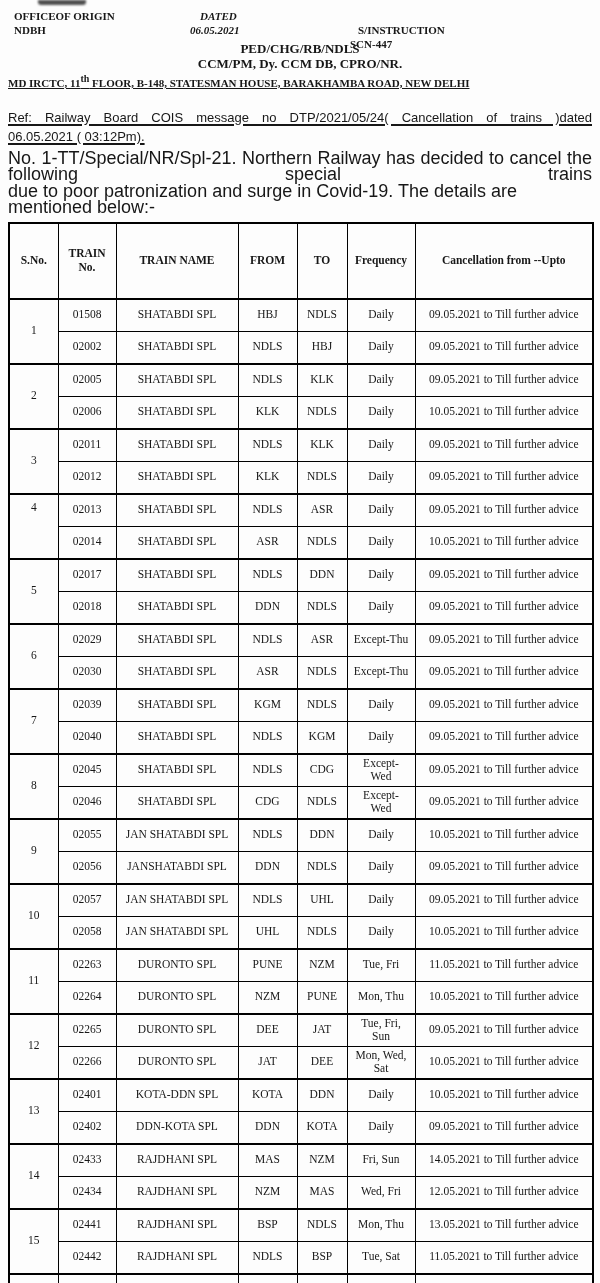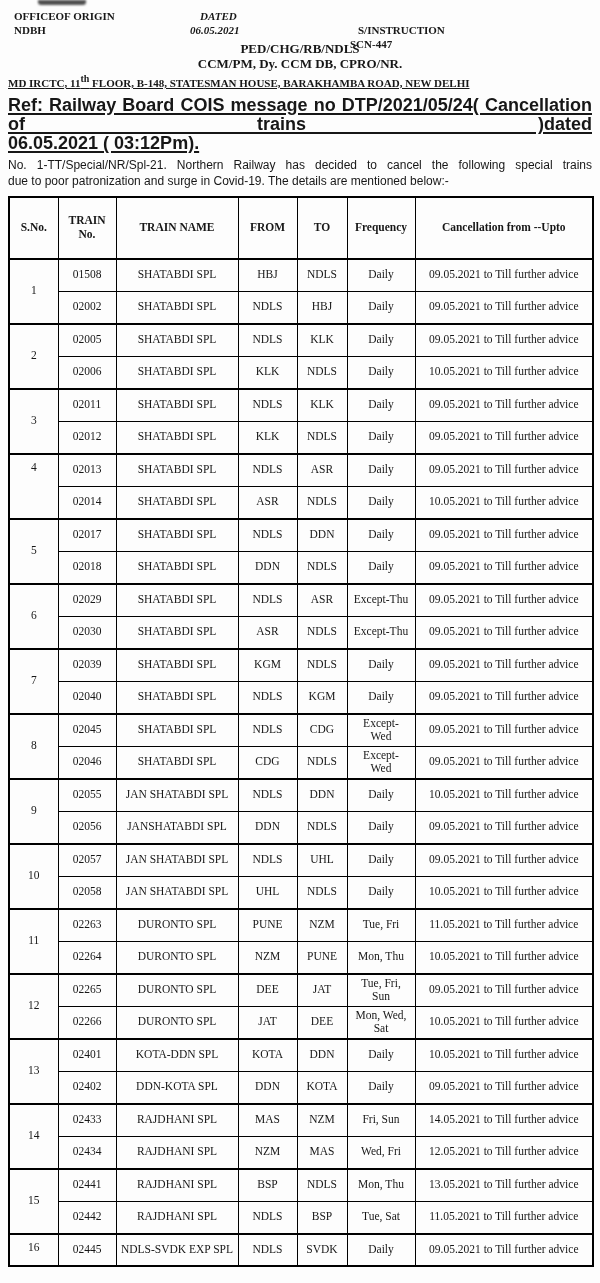--- a/index.html
+++ b/index.html
@@ -25,44 +25,44 @@
   .meta .c3 .lbl { padding-left: 8px; margin-top: 14px; }
 
   .recipients { font-weight: bold; font-size: 13px; line-height: 14.5px; text-align: center; }
   .address {
     margin-top: 1px; font-weight: bold; font-size: 11px; line-height: 14px;
     text-decoration: underline; white-space: nowrap;
   }
   .address sup { font-size: 10px; }
 
   .ref {
-    margin-top: 6px;
+    margin-top: 18px;
     font-family: "Liberation Sans", sans-serif;
-    font-weight: bold; font-size: 18px; line-height: 19px;
+    font-weight: normal; font-size: 13px; line-height: 19px;
   }
   .ref .line { text-decoration: underline; text-decoration-thickness: 1.5px; text-underline-offset: 2px; }
   .stretch { text-align: justify; text-align-last: justify; }
 
   .para {
     margin-top: 4px;
     font-family: "Liberation Sans", sans-serif;
-    font-size: 12px; line-height: 16.5px;
+    font-size: 18px; line-height: 16.5px;
   }
 
   
   table.trains {
     margin-top: 6px; width: 584px; table-layout: fixed;
     border-collapse: collapse; border: 2px solid #000;
   }
   .trains th, .trains td {
     border: 1px solid #000; text-align: center; vertical-align: middle;
     font-size: 11.5px; line-height: 13.5px; padding: 1px 4px;
     overflow: hidden; word-wrap: break-word;
   }
-  .trains thead tr { height: 62px; }
+  .trains thead tr { height: 76px; }
   .trains th { font-weight: bold; padding: 1px 2px; }
   .trains tbody tr.sub { height: 32.5px; }
   .trains tbody tr.gstart td { border-top: 2px solid #000; }
   .trains td.sno { font-size: 11.5px; }
   .trains td.sno.top { vertical-align: top; padding-top: 6px; }
   .trains td.freq { padding: 1px 6px; }
   .trains td.cancel { padding: 1px 12px; }
 </style>
 </head>
 <body>

